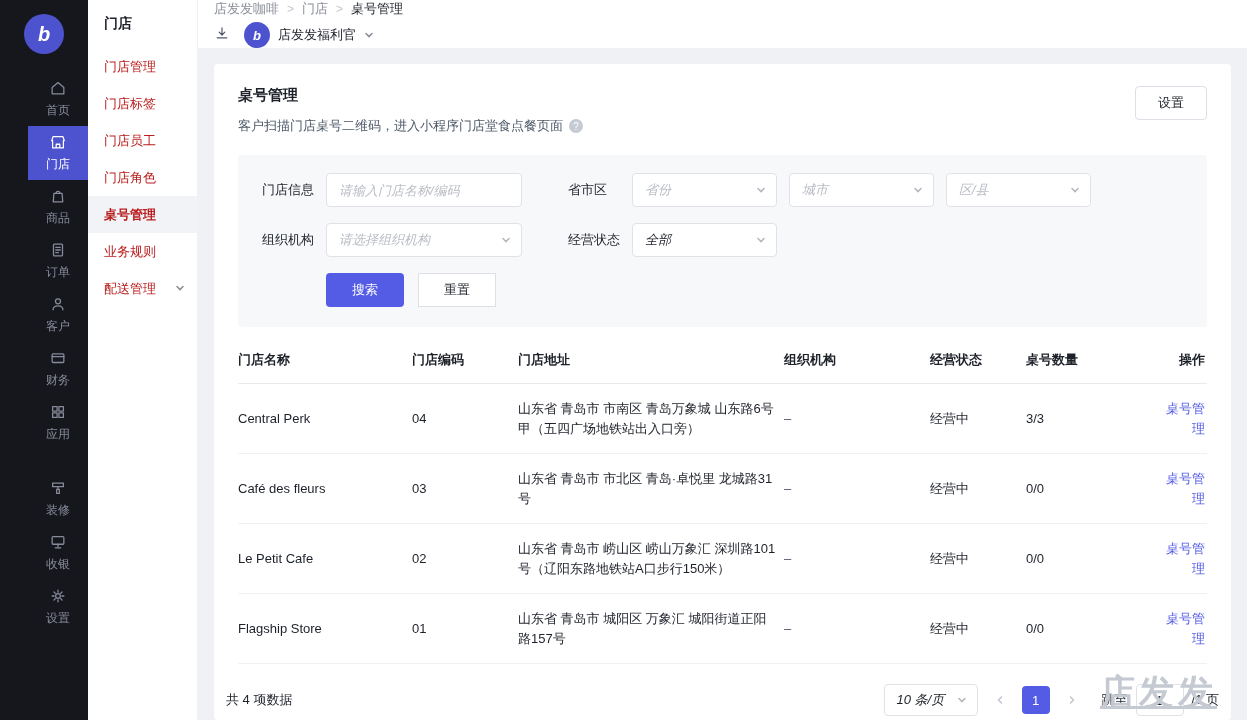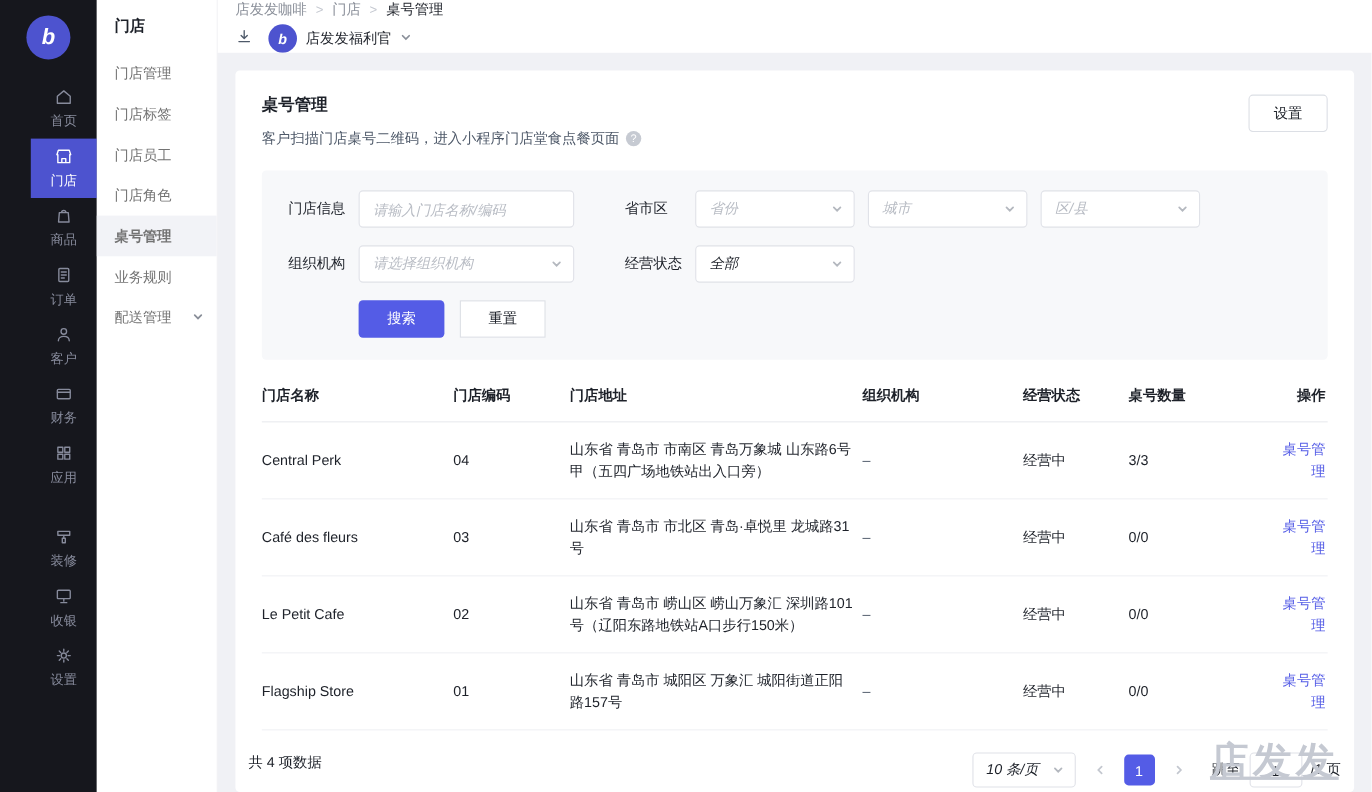--- a/index.html
+++ b/index.html
@@ -21,21 +21,21 @@
   .side-item .sicon { display:flex; }
   .side-item .sicon svg { width:18px; height:18px; stroke:currentColor; fill:none; stroke-width:1.4; stroke-linecap:round; stroke-linejoin:round; }
   .side-item .slabel { font-size:12px; margin-top:5px; }
   .side-gap { height:22px; }
 
   
   .submenu { width:110px; height:100%; background:#fff; border-right:1px solid #f0f1f4; flex-shrink:0; }
   .submenu-title { height:48px; display:flex; align-items:center; padding:0 16px;
     font-size:14px; font-weight:bold; }
   .sub-item { height:37px; display:flex; align-items:center; justify-content:space-between;
-    padding:0 12px 0 16px; font-size:13px; color:#737373; cursor:pointer; }
+    padding:0 12px 0 16px; font-size:13px; color:#b91c1c; cursor:pointer; }
   .sub-item.active { background:#f2f3f7; font-weight:bold; }
   .sub-item .chev svg { width:10px; height:10px; stroke:#8a8f99; fill:none; stroke-width:1.6; stroke-linecap:round; }
 
   
   .content { flex:1; display:flex; flex-direction:column; height:100%; min-width:0; }
   .topbar { height:48px; background:#fff; display:flex; align-items:flex-start;
     justify-content:space-between; padding:0 20px 0 16px; flex-shrink:0;flex-direction:column; }
   .breadcrumb { font-size:13px; color:#8a8f99; display:flex; align-items:center; gap:8px; }
   .crumb-link { cursor:pointer; }
   .crumb-current { color:var(--text,#1d2129); }
@@ -94,21 +94,21 @@
     align-items:center; }
   .thead { border-bottom:1px solid #e8eaee; }
   .th { font-size:13px; font-weight:bold; color:#1d2129; padding:14px 8px 14px 0; }
   .trow { border-bottom:1px solid #f0f1f4; }
   .td { font-size:13px; color:#1d2129; padding:15px 8px 15px 0; line-height:1.5; }
   .t-right { text-align:right; padding-right:2px; }
   .td-action a { color:var(--link,#545ce6); cursor:pointer; text-decoration:none; font-size:13px; }
   .td-org { color:#4e5969; }
 
   
-  .tfoot { display:flex; justify-content:space-between; padding:20px 12px 0; }
+  .tfoot { display:flex; align-items:center; justify-content:space-between; padding:20px 12px 0; }
   .total-text { font-size:13px; color:#1d2129; }
   .pager { display:flex; align-items:center; gap:8px; }
   .size-select { width:94px; height:32px; }
   .page-arrow { width:28px; height:28px; display:flex; align-items:center; justify-content:center;
     color:#c3c7cf; cursor:pointer; }
   .page-arrow svg { width:10px; height:10px; stroke:#c3c7cf; fill:none; stroke-width:1.6; stroke-linecap:round; }
   .page-num { width:28px; height:28px; border-radius:4px; background:var(--primary,#545ce6);
     color:#fff; font-size:13px; display:flex; align-items:center; justify-content:center; cursor:pointer; }
   .jump-label, .jump-suffix { font-size:13px; color:#1d2129; }
   .jump-label { margin-left:8px; }

